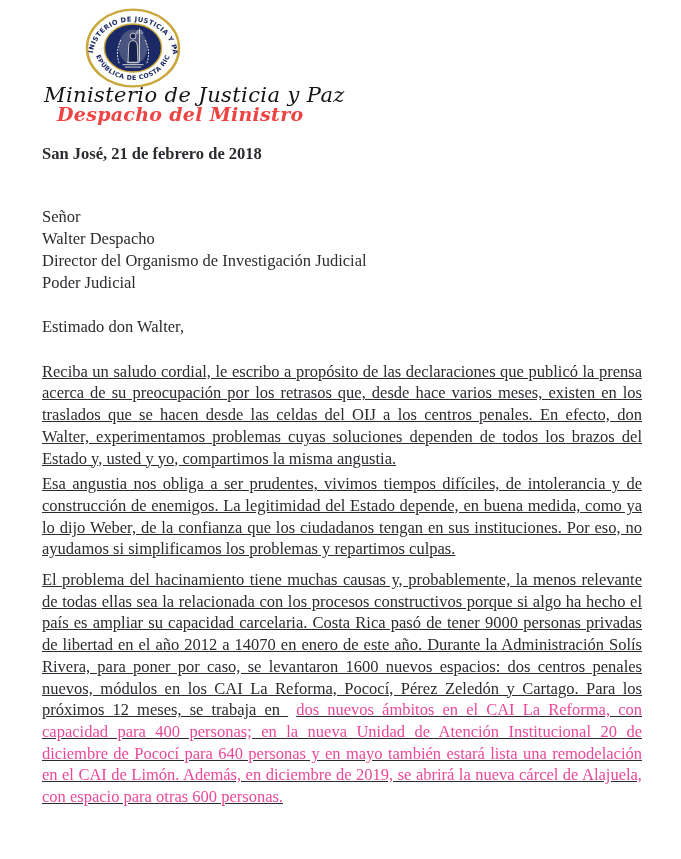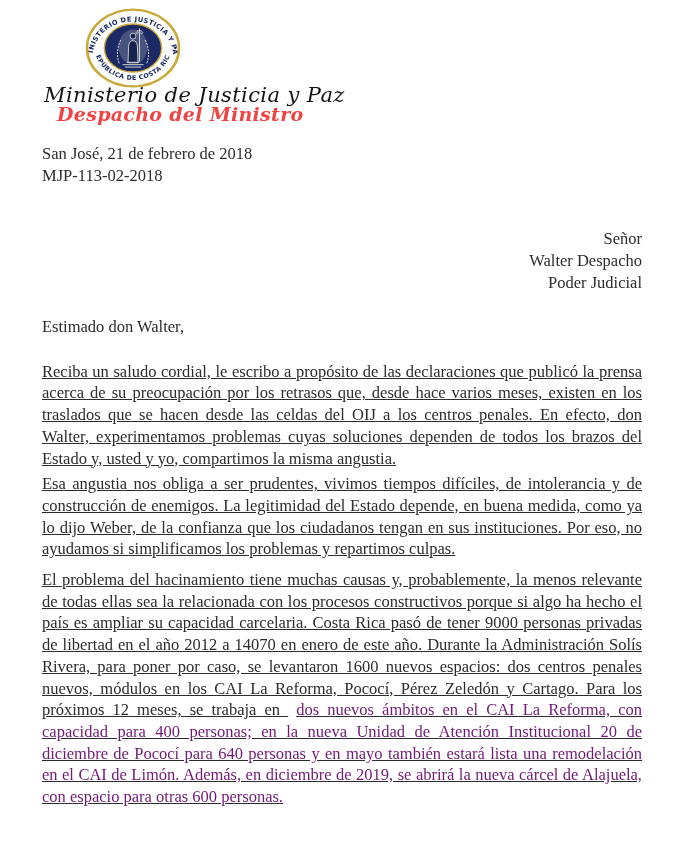--- a/index.html
+++ b/index.html
@@ -65,41 +65,41 @@
   .content {
     padding: 0 39px 0 42px;
     font-size: 16.5px;
     line-height: 21.7px;
   }
   .dateline {
     margin-top: 18px;
   }
   .dateline div {
     line-height: 22px;
+    font-weight: bold;
   }
   .addressee {
     margin-top: 41px;
   }
   .addressee div {
     line-height: 22px;
-    text-align: right;
   }
   .salutation {
     margin: 22px 0 12px 0;
   }
   .para {
     margin: 0;
     text-align: justify;
     text-decoration: underline;
   }
   .para-1 { margin-top: 23px; }
   .para-2 { margin-top: 4px; }
   .para-3 { margin-top: 9px; }
   .accent-text {
-    color: #701a75;
+    color: #ec4899;
     margin-left: 8px;
   }
 </style>
 </head>
 <body>
 
 <div class="page">
 
   <div class="letterhead">
     <svg class="seal" viewBox="0 0 100 84" aria-hidden="true">
@@ -140,26 +140,26 @@
       </g>
     </svg>
     <div class="ministry-name">Ministerio de Justicia y Paz</div>
     <div class="office-name">Despacho del Ministro</div>
   </div>
 
   <div class="content">
 
     <div class="dateline">
       <div>San José, 21 de febrero de 2018</div>
-      <div>MJP-113-02-2018</div>
     </div>
 
     <div class="addressee">
       <div>Señor</div>
       <div>Walter Despacho</div>
+      <div>Director del Organismo de Investigación Judicial</div>
       <div>Poder Judicial</div>
     </div>
 
     <p class="salutation">Estimado don Walter,</p>
 
     <p class="para para-1">Reciba un saludo cordial, le escribo a propósito de las declaraciones que publicó la prensa acerca de su preocupación por los retrasos que, desde hace varios meses, existen en los traslados que se hacen desde las celdas del OIJ a los centros penales. En efecto, don Walter, experimentamos problemas cuyas soluciones dependen de todos los brazos del Estado y, usted y yo, compartimos la misma angustia.</p>
 
     <p class="para para-2">Esa angustia nos obliga a ser prudentes, vivimos tiempos difíciles, de intolerancia y de construcción de enemigos. La legitimidad del Estado depende, en buena medida, como ya lo dijo Weber, de la confianza que los ciudadanos tengan en sus instituciones. Por eso,  no ayudamos si simplificamos los problemas y repartimos culpas.</p>
 
     <p class="para para-3"><span>El problema del hacinamiento tiene muchas causas y, probablemente, la menos relevante de todas ellas sea la relacionada con los procesos constructivos porque si algo ha hecho el país es ampliar su capacidad carcelaria. Costa Rica pasó de tener 9000 personas privadas de libertad en el año 2012 a 14070 en enero de este año. Durante la Administración Solís Rivera, para poner por caso, se levantaron 1600 nuevos espacios: dos centros penales nuevos, módulos en los CAI La Reforma, Pococí, Pérez Zeledón y Cartago. Para los próximos 12 meses, se trabaja en </span><span class="accent-text">dos nuevos ámbitos en el CAI La Reforma, con capacidad para 400 personas; en la nueva Unidad de Atención Institucional 20 de diciembre de Pococí para 640 personas y en mayo también estará lista una remodelación en el CAI de Limón. Además, en diciembre de 2019, se abrirá la nueva cárcel de Alajuela, con espacio para otras 600 personas.</span></p>

